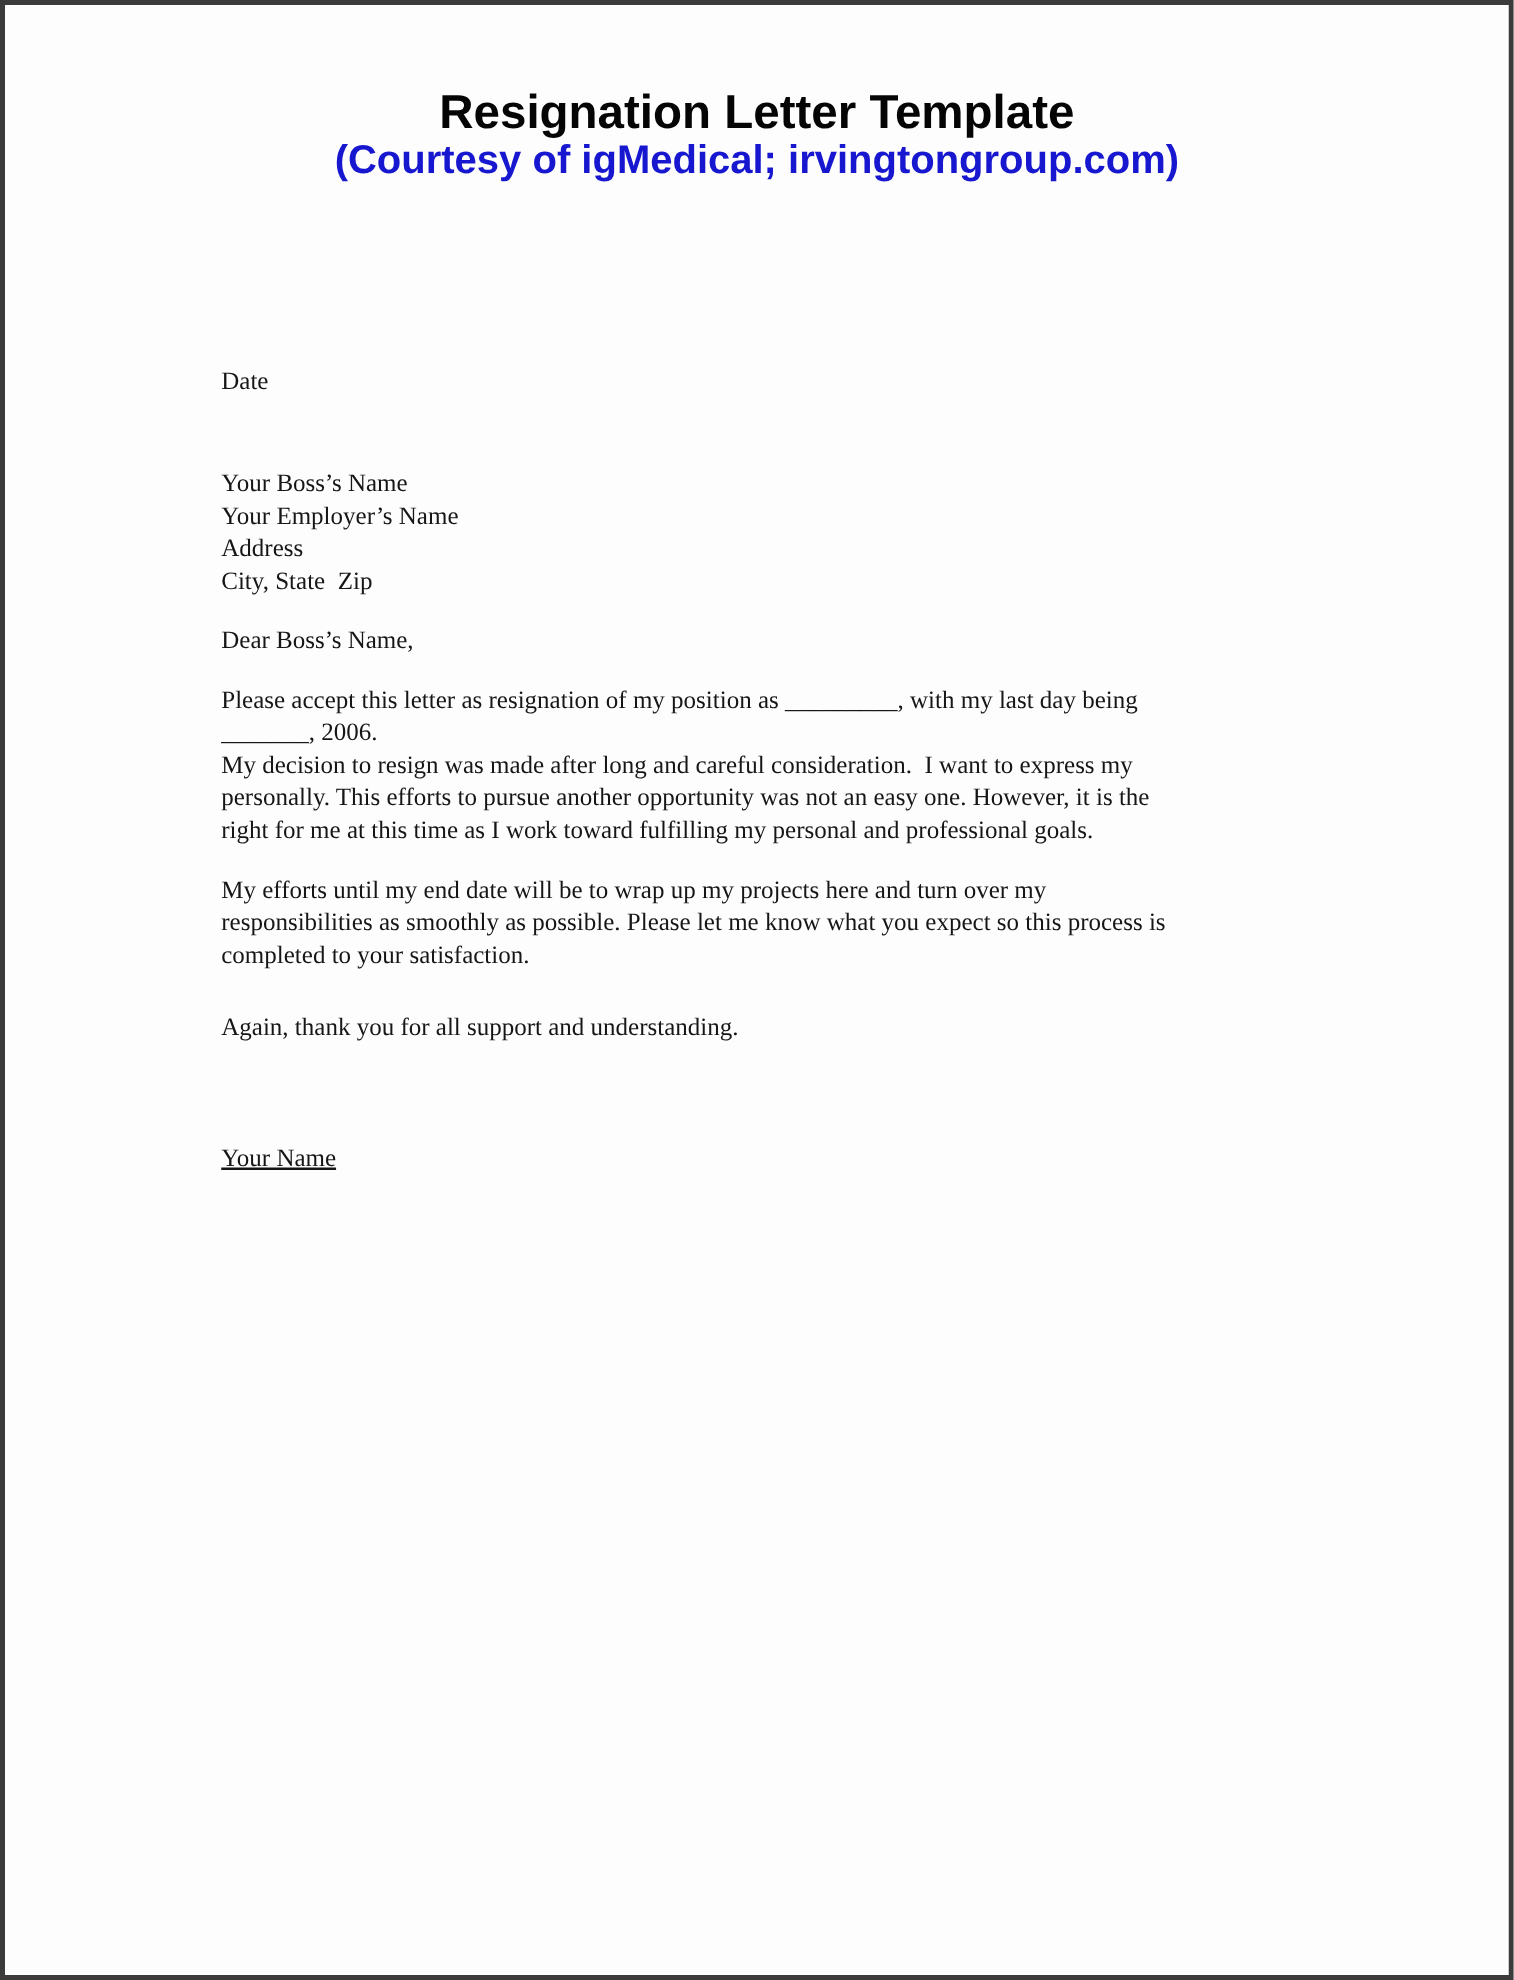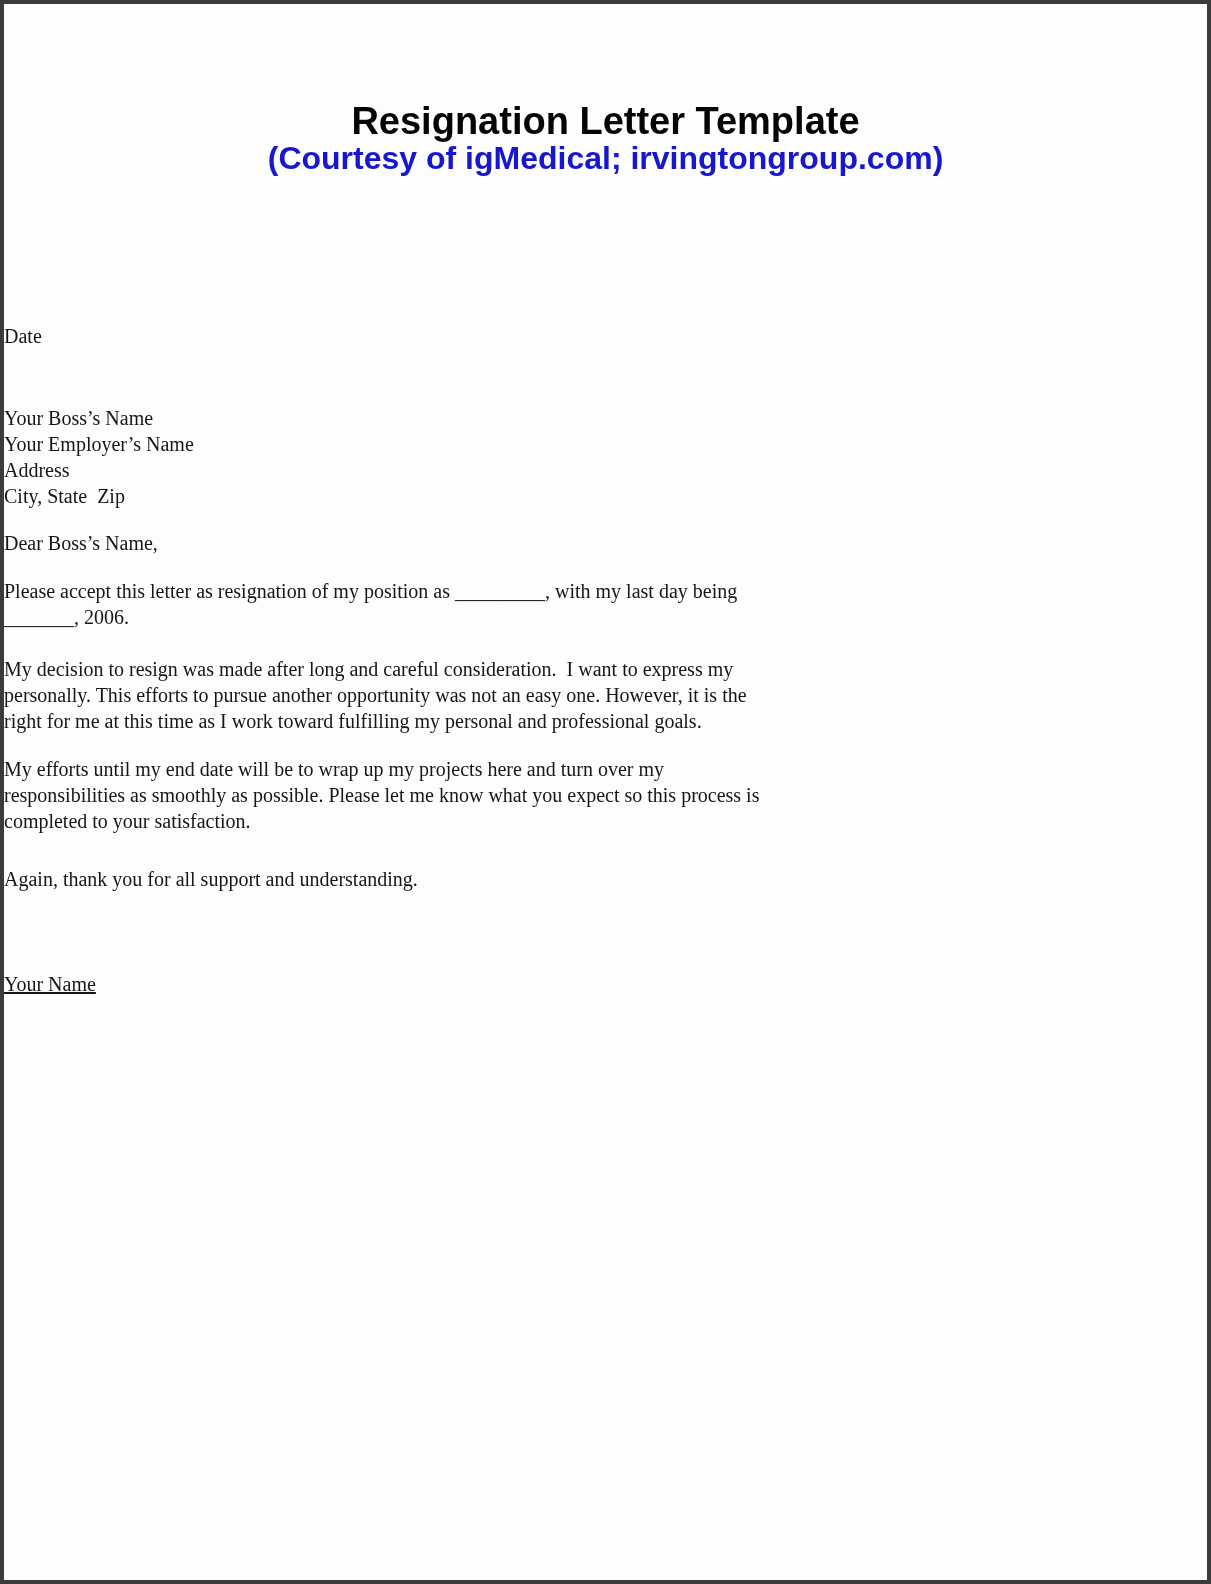--- a/index.html
+++ b/index.html
@@ -11,53 +11,54 @@
     position: relative;
     width: 1211px;
     height: 1584px;
     box-sizing: border-box;
     background: #fdfdfd;
     border: 4px solid #3b3b3b;
     overflow: hidden;
     font-family: "Liberation Serif", "DejaVu Serif", serif;
   }
   .doc-header {
-    padding-top: 95px;
+    padding-top: 64px;
     text-align: center;
     font-family: "Liberation Sans", "DejaVu Sans", sans-serif;
   }
   .doc-title {
     margin: 0;
     font-size: 38px;
     line-height: 44px;
     font-weight: bold;
     color: #050505;
     letter-spacing: 0px;
   }
   .doc-subtitle {
     margin: 0;
     font-size: 32px;
     line-height: 30px;
     font-weight: bold;
     color: #1717cf;
   }
   .letter {
     margin-top: 150px;
+    padding-left: 173px;
     padding-right: 40px;
     font-size: 20px;
     line-height: 26px;
     color: #161616;
   }
   .letter .line {
     white-space: pre-wrap; 
   }
   .block-recipient  { margin-top: 56px; }
   .block-salutation { margin-top: 21px; }
   .para-1 { margin-top: 22px; }
-  .para-2 { margin-top: 26px; }
+  .para-2 { }
   .para-3 { margin-top: 22px; }
   .para-4 { margin-top: 32px; }
   .block-closing {
     margin-top: 28px;
     padding-left: 6px;
   }
   .block-signature {
     margin-top: 79px;
     text-decoration: underline;
   }

